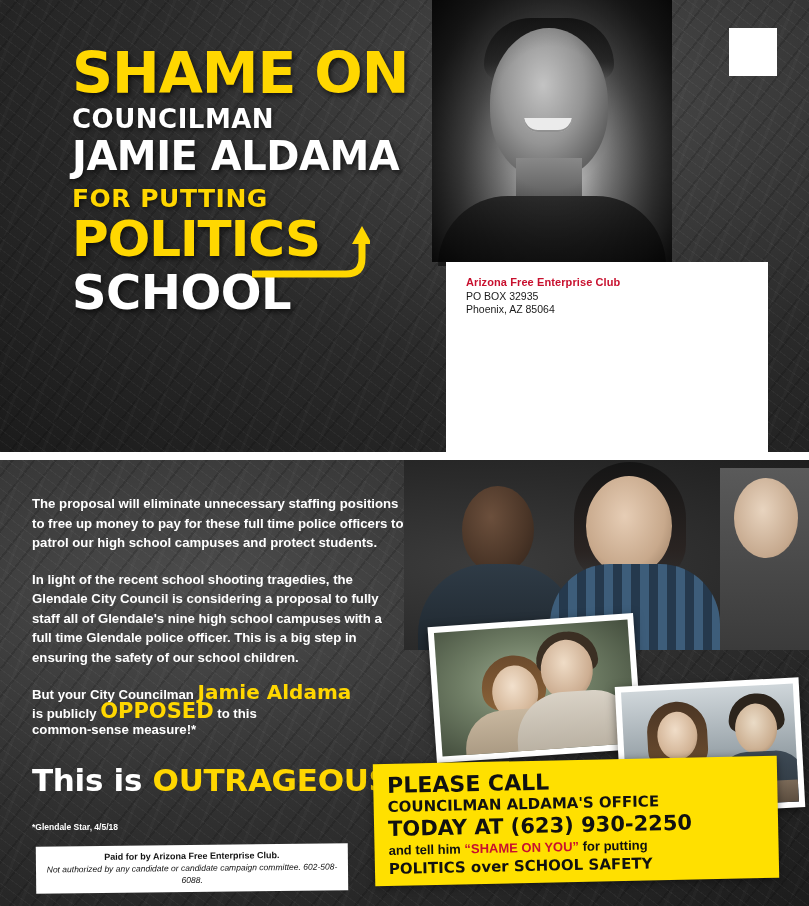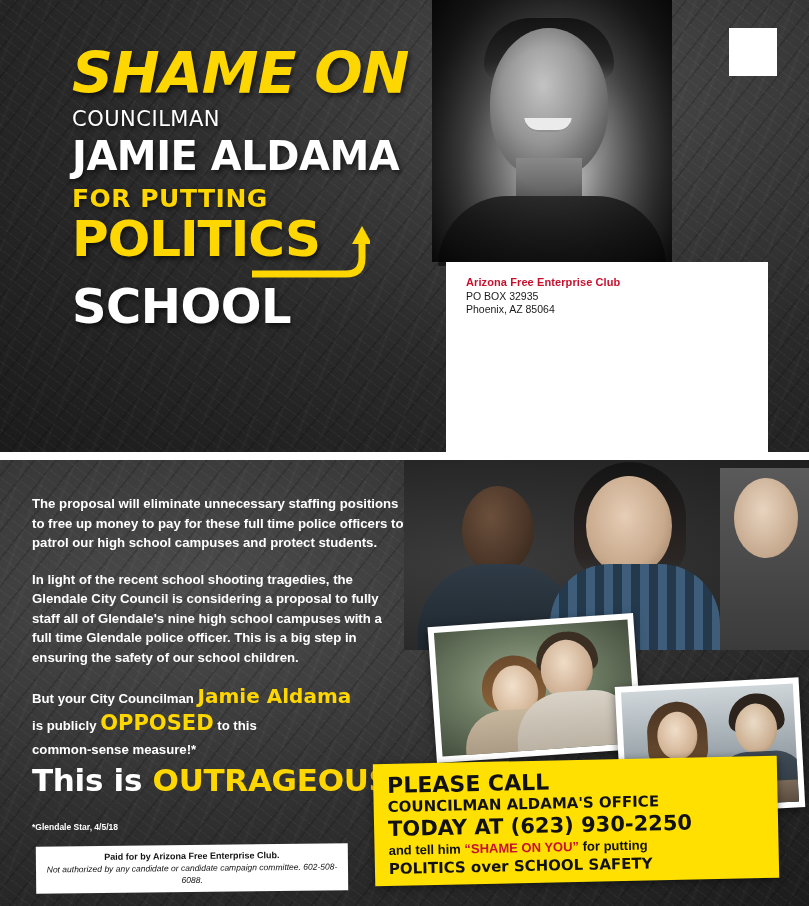--- a/index.html
+++ b/index.html
@@ -128,26 +128,25 @@
     width: 380px;
   }
   .h-shame {
     font-family: "DejaVu Sans", sans-serif;
     font-weight: bold;
     font-size: 57px;
     line-height: 54px;
     color: #ffd700;
     letter-spacing: -1px;
     text-shadow: 2px 3px 5px rgba(0,0,0,0.6);
-    font-style: italic;
   }
   .h-councilman {
     font-family: "DejaVu Sans", sans-serif;
-    font-weight: normal;
-    font-size: 21px;
+    font-weight: bold;
+    font-size: 26px;
     line-height: 30px;
     color: #ffffff;
     letter-spacing: 0.5px;
     margin-top: 4px;
     text-shadow: 1px 2px 4px rgba(0,0,0,0.6);
   }
   .h-name {
     font-family: "DejaVu Sans", sans-serif;
     font-weight: bold;
     font-size: 40px;
@@ -187,21 +186,21 @@
   }
   .h-school, .h-safety {
     font-family: "DejaVu Sans", sans-serif;
     font-weight: bold;
     font-size: 48px;
     line-height: 48px;
     color: #ffffff;
     letter-spacing: -0.5px;
     text-shadow: 2px 3px 5px rgba(0,0,0,0.6);
   }
-  .h-school { margin-top: 18px; }
+  .h-school { margin-top: 4px; }
 
   .arrow-up {
     position: absolute;
     left: 250px; top: 222px;
     width: 120px; height: 60px;
   }
 
   
   .divider {
     position: absolute;
@@ -235,21 +234,21 @@
     font-family: "DejaVu Sans", sans-serif;
     font-size: 20px;
     font-weight: bold;
   }
   .inline-opposed {
     color: #ffd700;
     font-family: "DejaVu Sans", sans-serif;
     font-size: 21px;
     font-weight: bold;
   }
-  .line-big { line-height: 24px; }
+  .line-big { line-height: 16px; }
 
   .outrageous {
     position: absolute;
     left: 32px; top: 302px;
     font-family: "DejaVu Sans", sans-serif;
     font-weight: bold;
     font-size: 31px;
     color: #ffd700;
     letter-spacing: -0.3px;
   }

